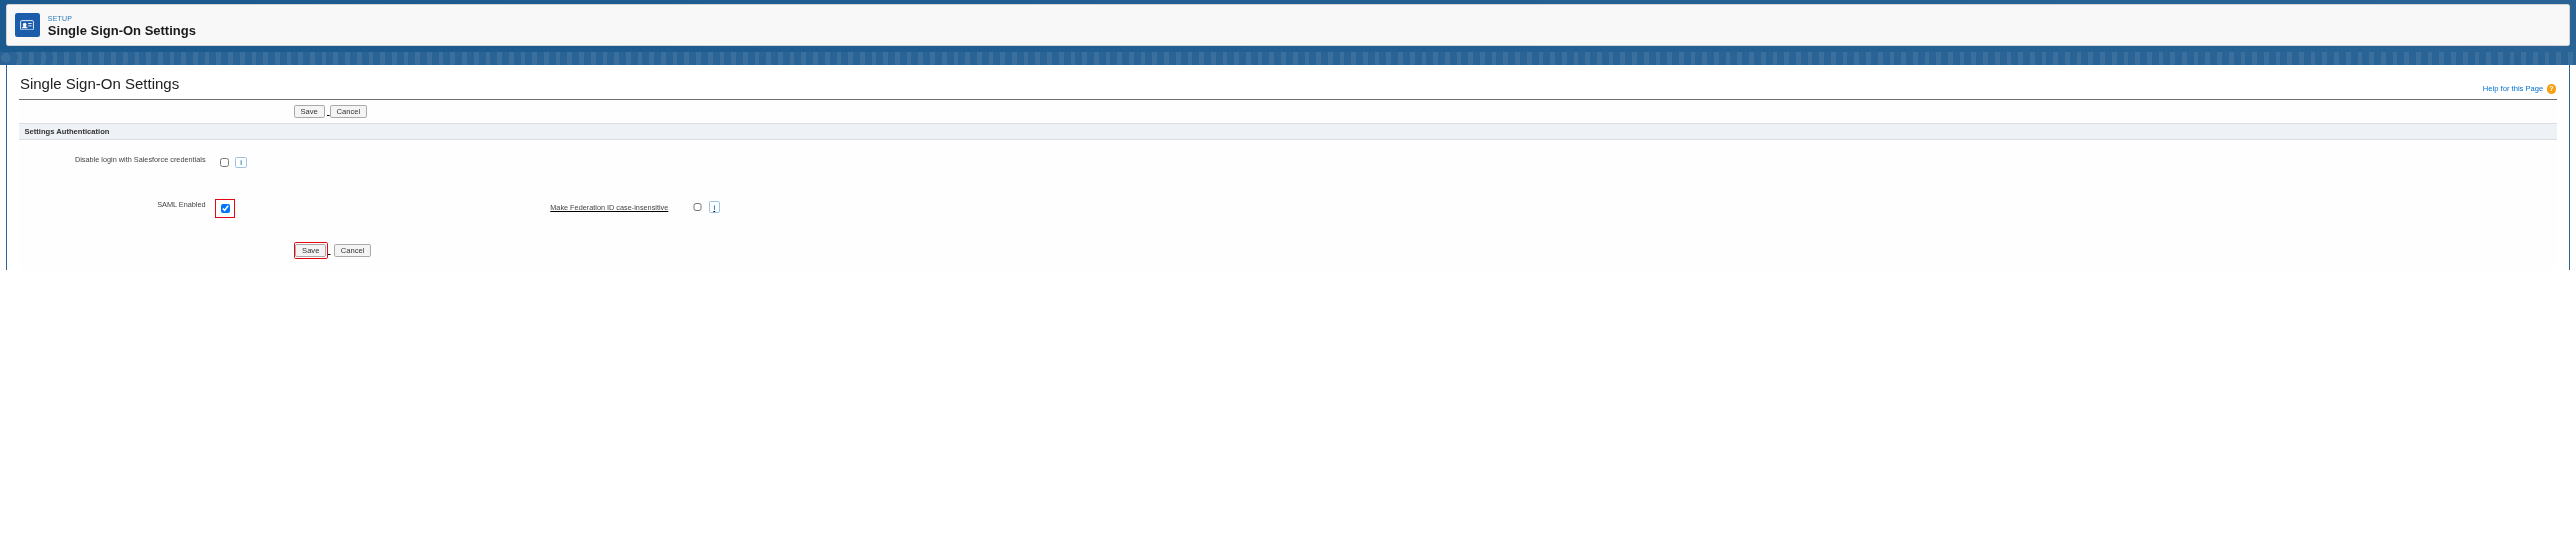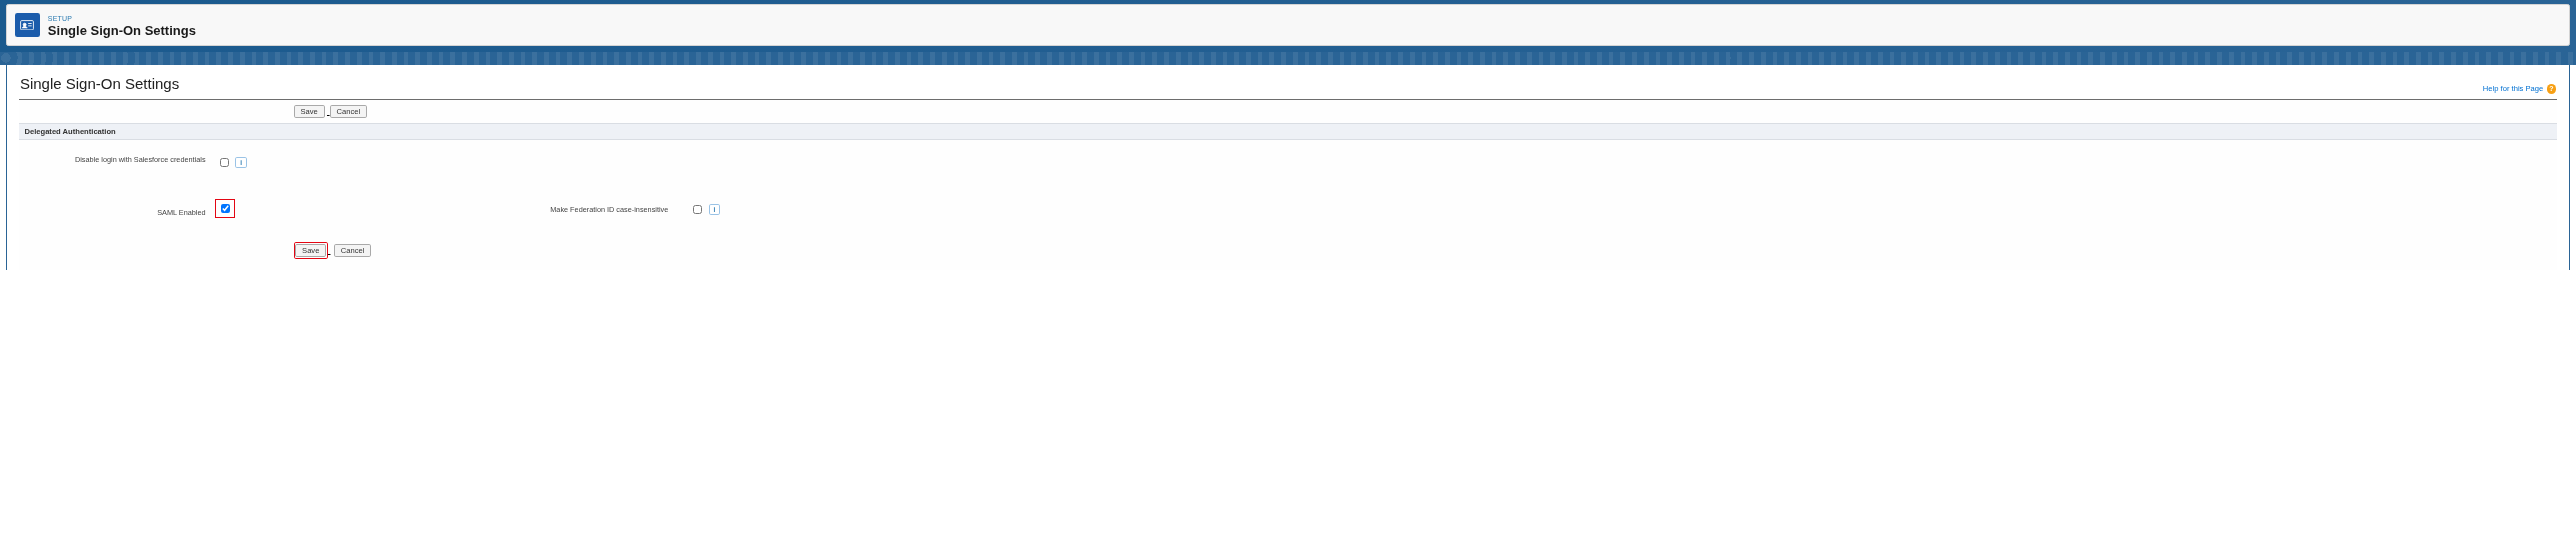--- a/index.html
+++ b/index.html
@@ -129,21 +129,21 @@
     text-align: right;
     padding-right: 10.5px;
     font-size: 7.3px;
     color: #444;
   }
   .ctrl {
     display: flex;
     align-items: center;
     gap: 3.5px;
   }
-  .second-col { margin-left: 316px; }
+  .second-col { margin-left: 316px; text-decoration: underline; }
   input[type=checkbox]{
     width:8.8px;height:8.8px;cursor:pointer;
   }
   .info-btn {
     width:9.4px;height:9.4px;
     border:0.6px solid #9ac3e6;
     border-radius:1.8px;
     color:#2a7ab0;
     font-size:6.4px;font-weight:bold;
     display:inline-flex;align-items:center;justify-content:center;
@@ -185,30 +185,30 @@
     </a>
   </div>
 
   <div class="detail-box">
 
     <div class="btn-row">
       <button class="btn">Save</button>
       <button class="btn">Cancel</button>
     </div>
 
-    <div class="section-header">Delegated Authentication</div>
+    <div class="section-header">Settings Authentication</div>
     <div class="field-row">
       <div class="lbl">Disable login with Salesforce credentials</div>
       <div class="ctrl">
         <input type="checkbox" style="">
         <span class="info-btn">i</span>
       </div>
     </div>
 
-    <div class="field-row" style="align-items:flex-end;">
+    <div class="field-row" style="align-items:flex-start;">
       <div class="lbl">SAML Enabled</div>
       <div class="ctrl">
         <span class="hl" style="padding:1.2px;">
           <input type="checkbox" checked="" style="">
         </span>
       </div>
       <div class="second-col" style="display:flex;align-items:center;">
         <div class="lbl" style="width:auto;">Make Federation ID case-insensitive</div>
         <div class="ctrl" style="margin-left:10.5px;">
           <input type="checkbox" style="">

